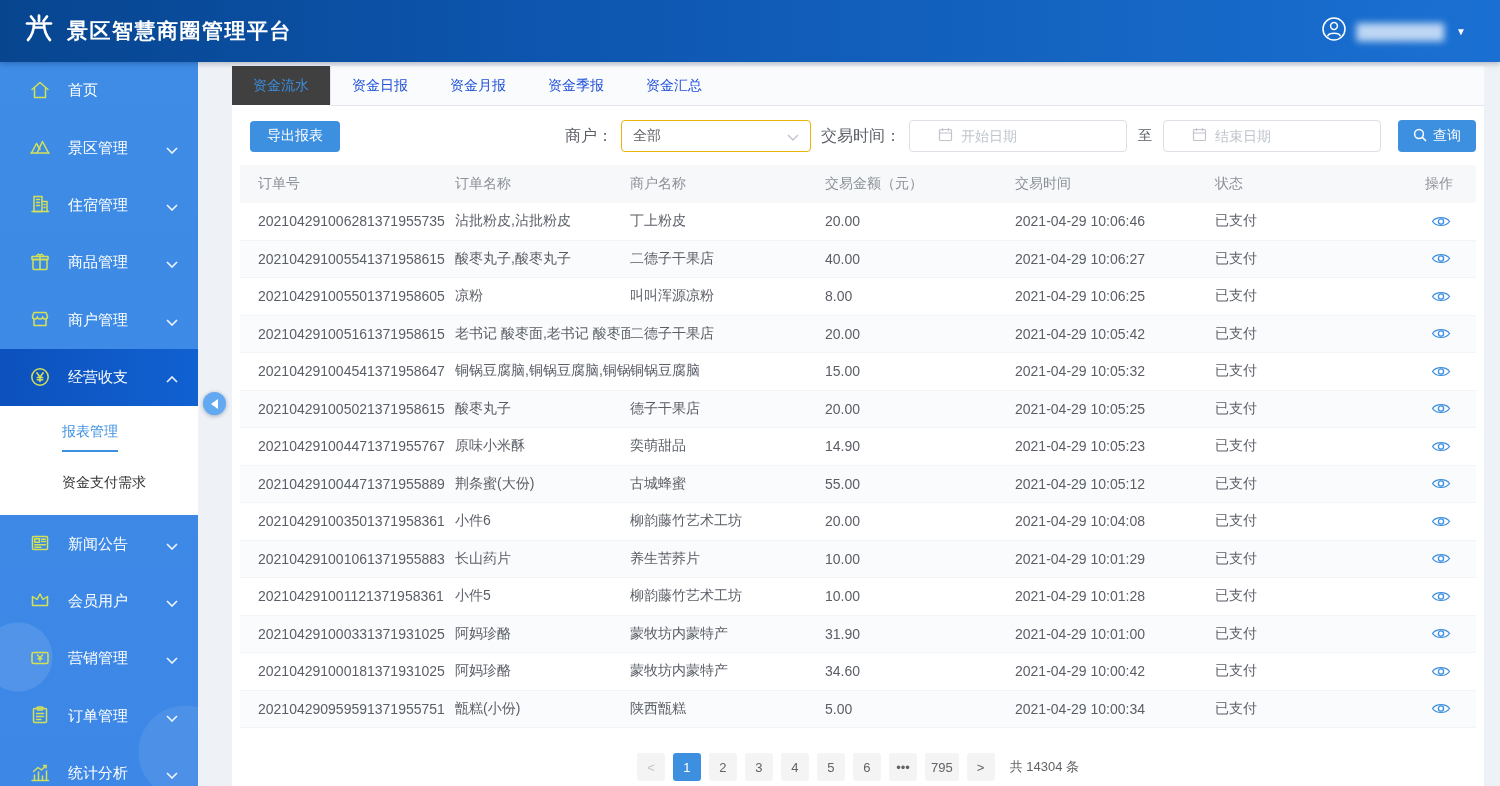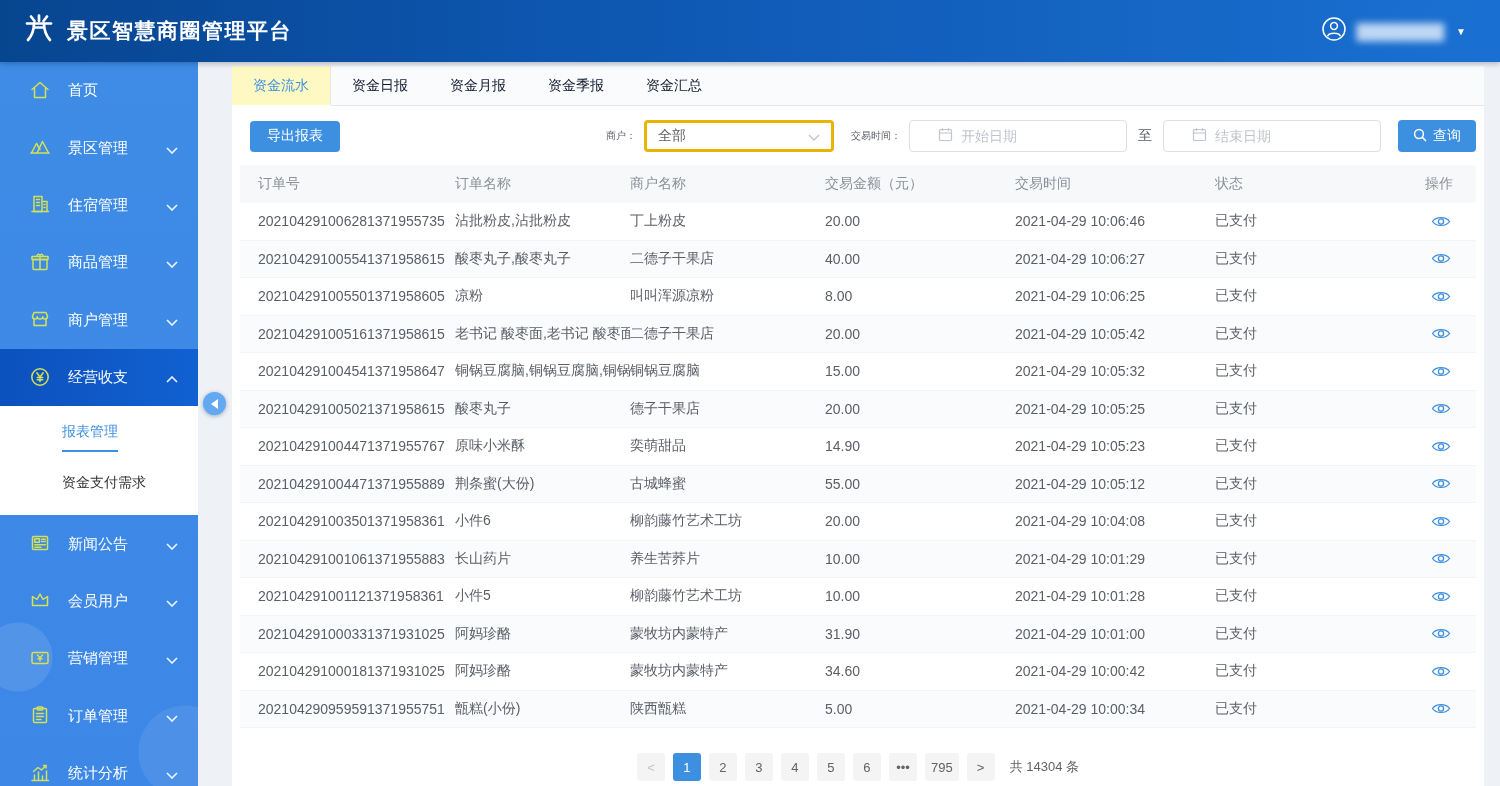--- a/index.html
+++ b/index.html
@@ -36,31 +36,31 @@
   .collapse-handle { position:absolute; left:203px; top:392px; width:23px; height:23px; z-index:12;
     border-radius:50%; background:#63a9f2; box-shadow:0 1px 4px rgba(0,40,90,.35);
     display:flex; align-items:center; justify-content:center; cursor:pointer; }
   .collapse-handle .tri { width:0; height:0; border:5px solid transparent;
     border-right:7px solid #fff; margin-left:-6px; }
 
   
   .card { position:absolute; left:232px; top:66px; width:1252px; height:720px; background:#fff; }
 
   .tabbar { display:flex; height:40px; border-bottom:1px solid #e4e7ed; background:#fafbfc; }
-  .tab { padding:0 21px; line-height:39px; font-size:14px; color:#0f172a; cursor:pointer; }
-  .tab.active { background:#fef9c3; color:#3d8fe0; border-right:1px solid #e4e7ed;
+  .tab { padding:0 21px; line-height:39px; font-size:14px; color:#1d4ed8; cursor:pointer; }
+  .tab.active { background:#404040; color:#3d8fe0; border-right:1px solid #e4e7ed;
     margin-bottom:-1px; border-bottom:1px solid #fff;text-align:center; }
 
   .filter-row { display:flex; align-items:center; height:32px; margin:14px 8px 13px 18px; }
   .btn-export { background:#3d8fe0; color:#fff; border:none; border-radius:4px; height:31px;
     padding:0 17px; font-size:14px; cursor:pointer; }
   .filter-right { margin-left:auto; display:flex; align-items:center; }
-  .f-label { font-size:10px; color:#5a5e66; margin-right:8px; white-space:nowrap; }
-  .select-box { width:190px; height:32px; border:3px solid #eab308; border-radius:4px;
-    display:flex; align-items:center; padding:0 11px; margin-right:17px; cursor:pointer; background:#fff; }
+  .f-label { font-size:16px; color:#5a5e66; margin-right:8px; white-space:nowrap; }
+  .select-box { width:190px; height:32px; border:1px solid #eab308; border-radius:4px;
+    display:flex; align-items:center; padding:0 11px; margin-right:10px; cursor:pointer; background:#fff; }
   .select-value { font-size:14px; color:#606266; }
   .select-box .chev { margin-left:auto; color:#c0c4cc; }
   .date-input { width:218px; height:32px; border:1px solid #dcdfe6; border-radius:4px;
     display:flex; align-items:center; padding:0 28px; gap:8px; background:#fff; }
   .date-input input { border:none; outline:none; width:100%; font-size:14px; color:#606266;
     font-family:inherit; background:transparent; }
   .date-input input::placeholder { color:#bfc5cd; }
   .range-sep { margin:0 11px; font-size:14px; color:#5a5e66; }
   .btn-search { background:#3d8fe0; color:#fff; border:none; border-radius:4px; height:32px;
     padding:0 15px; margin-left:17px; font-size:14px; display:flex; align-items:center; gap:6px; cursor:pointer; }

